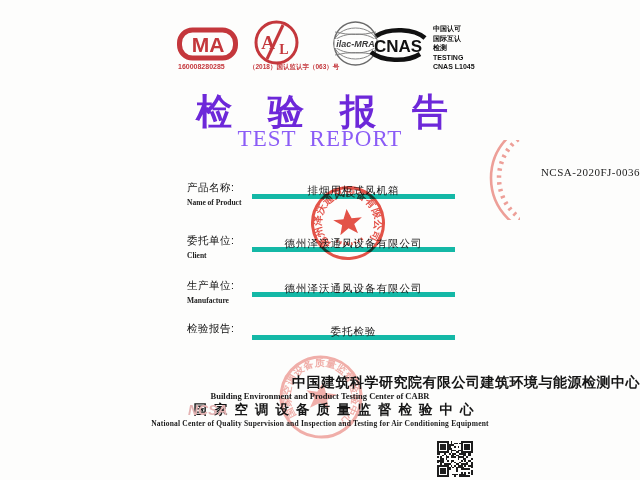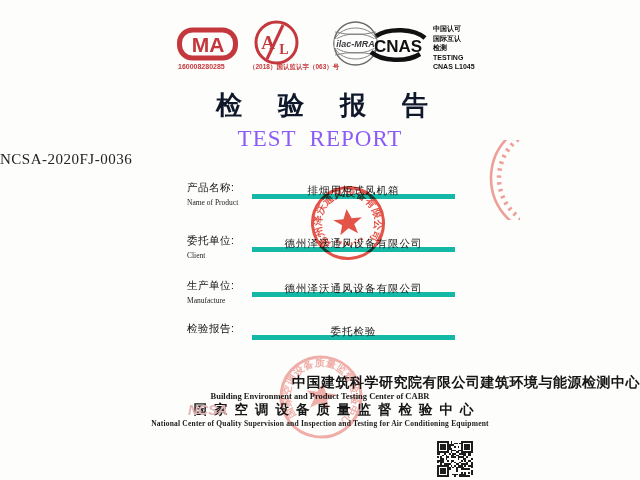--- a/index.html
+++ b/index.html
@@ -9,37 +9,37 @@
     font-family:"Liberation Sans","DejaVu Sans",sans-serif;
     color:#1c1c1c;
   }
   
   .logo-abs{position:absolute;}
   .logo-caption{position:absolute;font-size:7px;color:#c4373c;white-space:nowrap;font-weight:bold;}
   .cnas-lines{position:absolute;left:433px;top:24px;font-size:7px;font-weight:bold;line-height:9.6px;color:#111;}
   
   .title-zh{
     position:absolute;left:0;right:0;top:88px;text-align:center;
-    font-size:26px;font-weight:bold;color:#0f172a;
+    font-size:36px;font-weight:bold;color:#6d28d9;
     letter-spacing:36px;padding-left:40px;white-space:nowrap;
   }
   .title-en{
     position:absolute;left:0;right:0;top:126px;text-align:center;
     font-family:"Liberation Serif","DejaVu Serif",serif;
     font-size:23px;color:#8b5cf6;letter-spacing:1px;white-space:pre;
   }
   .report-no{
-    position:absolute;left:0;right:0;top:151px;text-align:left;
+    position:absolute;left:0;right:0;top:166px;text-align:right;
     font-family:"Liberation Serif","DejaVu Serif",serif;
-    font-size:15px;color:#222;letter-spacing:.5px;
+    font-size:11px;color:#222;letter-spacing:.5px;
   }
   
   .frow{position:absolute;left:187px;width:268px;height:30px;}
   .flabel-zh{font-size:10.5px;color:#141414;letter-spacing:.5px;}
-  .flabel-en{font-size:7.5px;color:#222;margin-top:3px;font-family:"Liberation Serif","DejaVu Serif",serif;font-weight:normal;}
+  .flabel-en{font-size:7.5px;color:#222;margin-top:3px;font-family:"Liberation Serif","DejaVu Serif",serif;font-weight:bold;}
   .fline{
     position:absolute;left:65px;top:-1px;width:203px;height:14px;
     border-bottom:5px solid #14b8a6;text-align:center;
   }
   .fvalue{font-size:10.5px;color:#161616;letter-spacing:1px;white-space:nowrap;}
   
   .f1{position:absolute;left:0;right:0;top:374px;text-align:right;
       font-size:14px;font-weight:bold;color:#151515;letter-spacing:.5px;}
   .f2{position:absolute;left:0;right:0;top:391px;text-align:center;
       font-family:"Liberation Serif","DejaVu Serif",serif;

